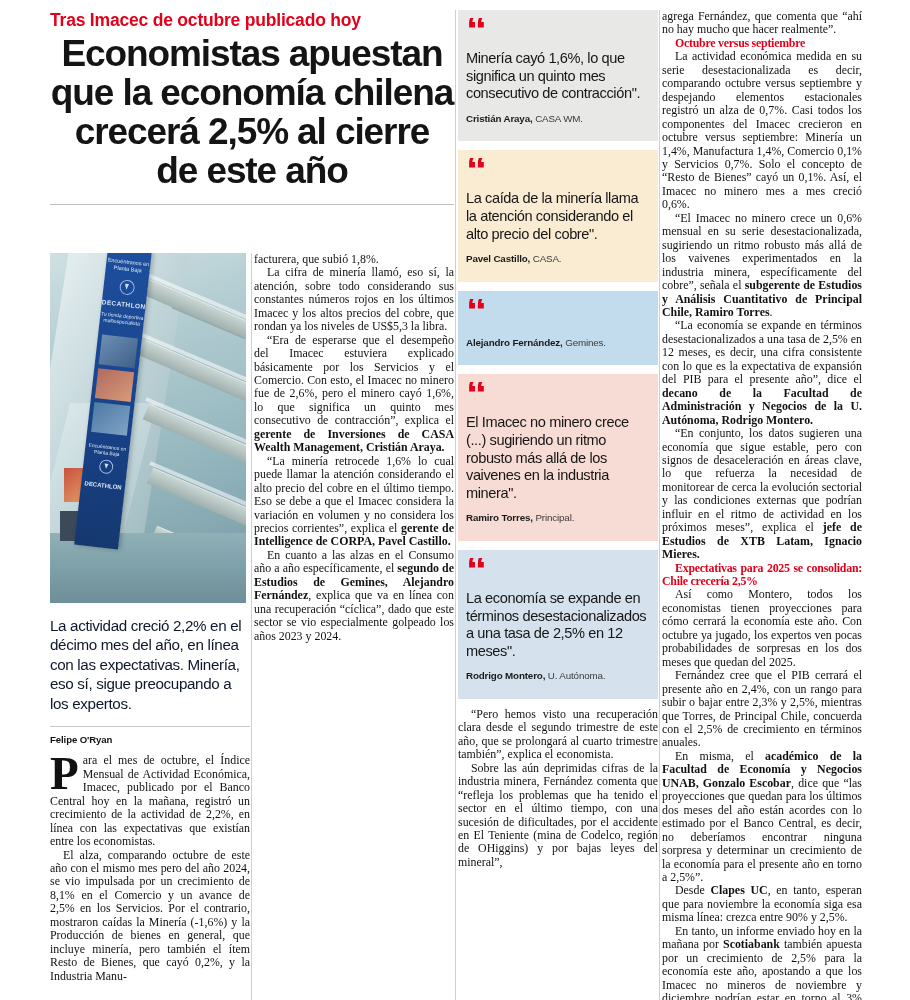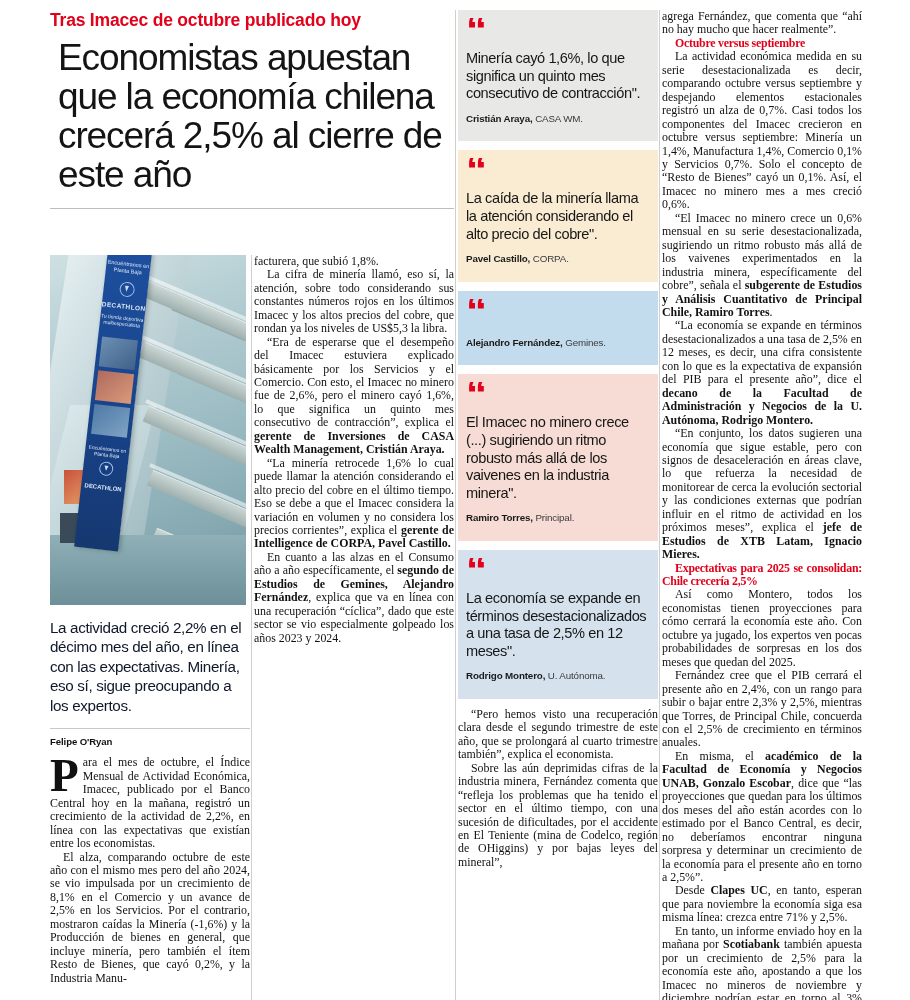--- a/index.html
+++ b/index.html
@@ -43,26 +43,27 @@
     color:#e2001a;
     font-family:"Liberation Sans", sans-serif;
     font-weight:bold;
     font-size:17.5px;
     line-height:20px;
     letter-spacing:-0.2px;
     margin:0 0 4px 0;
   }
   .headline{
     font-family:"Liberation Sans", sans-serif;
-    font-weight:normal;
+    font-weight:bold;
     font-size:37px;
     line-height:39px;
     letter-spacing:-1.1px;
-    margin:8px;
+    margin:0;
     color:#141414;
+    text-align:center;
   }
   .photo-rule{
     height:1px;background:#bdbdbd;
     margin:14px 0 12px 0;
   }
 
   
   .photo{
     position:relative;
     width:196px;height:350px;
@@ -336,21 +337,21 @@
 
       <div class="quote" id="q0" style="background: rgb(232, 232, 230);">
         <span class="qmark">“</span>
         <p class="qtext">Minería cayó 1,6%, lo que significa un quinto mes consecutivo de contracción".</p>
         <p class="qattr"><b>Cristián Araya,</b> <span>CASA WM.</span></p>
       </div>
 
       <div class="quote" id="q1" style="background: rgb(250, 236, 210);">
         <span class="qmark">“</span>
         <p class="qtext">La caída de la minería llama la atención considerando el alto precio del cobre".</p>
-        <p class="qattr"><b>Pavel Castillo,</b> <span>CORPA.</span></p>
+        <p class="qattr"><b>Pavel Castillo,</b> <span>CASA.</span></p>
       </div>
 
       <div class="quote" id="q2" style="background: rgb(195, 220, 237);">
         <span class="qmark">“</span>
         <p class="qattr"><b>Alejandro Fernández,</b> <span>Gemines.</span></p>
       </div>
 
       <div class="quote" id="q3" style="background: rgb(246, 220, 212);">
         <span class="qmark">“</span>
         <p class="qtext">El Imacec no minero crece (...) sugiriendo un ritmo robusto más allá de los vaivenes en la industria minera".</p>
@@ -382,20 +383,20 @@
 
         <p><span>“En conjunto, los datos sugieren una economía que sigue estable, pero con signos de desaceleración en áreas clave, lo que refuerza la necesidad de monitorear de cerca la evolución sectorial y las condiciones externas que podrían influir en el ritmo de actividad en los próximos meses”, explica el </span><b>jefe de Estudios de XTB Latam, Ignacio Mieres.</b></p>
 
         <p class="subhead">Expectativas para 2025 se consolidan: Chile crecería 2,5%</p>
 
         <p>Así como Montero, todos los economistas tienen proyecciones para cómo cerrará la economía este año. Con octubre ya jugado, los expertos ven pocas probabilidades de sorpresas en los dos meses que quedan del 2025.</p>
         <p>Fernández cree que el PIB cerrará el presente año en 2,4%, con un rango para subir o bajar entre 2,3% y 2,5%, mientras que Torres, de Principal Chile, concuerda con el 2,5% de crecimiento en términos anuales.</p>
 
         <p><span>En misma, el </span><b>académico de la Facultad de Economía y Negocios UNAB, Gonzalo Escobar</b><span>, dice que “las proyecciones que quedan para los últimos dos meses del año están acordes con lo estimado por el Banco Central, es decir, no deberíamos encontrar ninguna sorpresa y determinar un crecimiento de la economía para el presente año en torno a 2,5%”.</span></p>
 
-        <p><span>Desde </span><b>Clapes UC</b><span>, en tanto, esperan que para noviembre la economía siga esa misma línea: crezca entre 71% y 2,5%.</span></p>
+        <p><span>Desde </span><b>Clapes UC</b><span>, en tanto, esperan que para noviembre la economía siga esa misma línea: crezca entre 90% y 2,5%.</span></p>
 
         <p><span>En tanto, un informe enviado hoy en la mañana por </span><b>Scotiabank</b><span> también apuesta por un crecimiento de 2,5% para la economía este año, apostando a que los Imacec no mineros de noviembre y diciembre podrían estar en torno al 3% trimestral anualizado.</span></p>
       </div>
     </div>
 
   </div>
 </div>
 
 </body></html>

